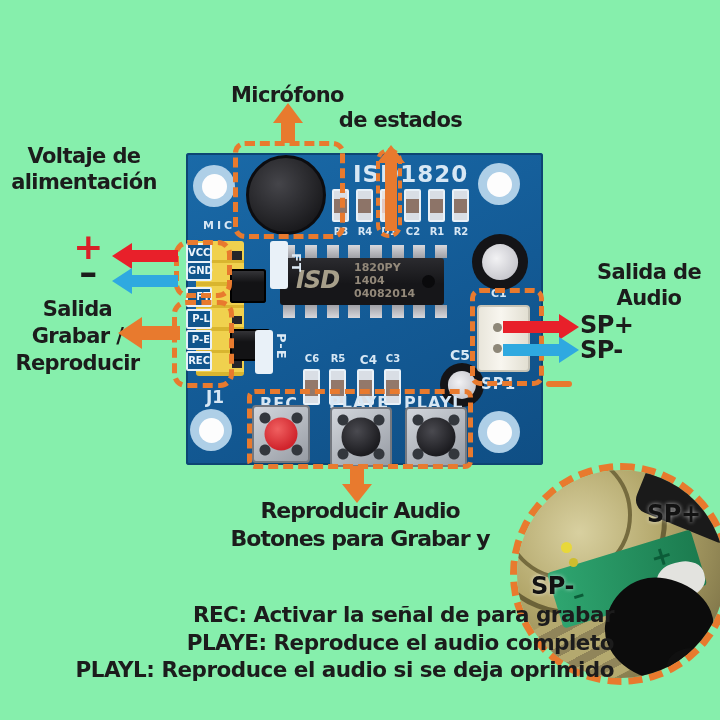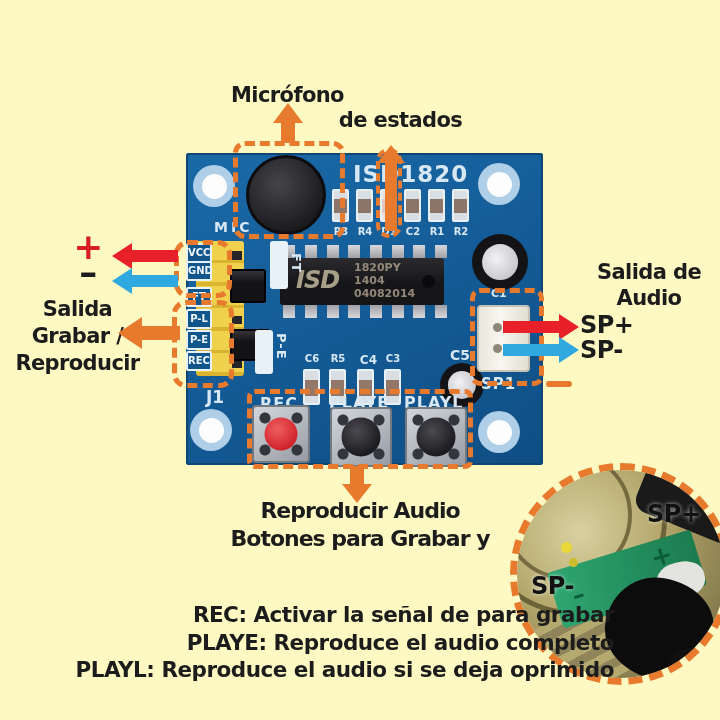--- a/index.html
+++ b/index.html
@@ -1,16 +1,16 @@
 <!DOCTYPE html>
 <html><head>
 <meta charset="utf-8">
 <style>
   html,body{margin:0;padding:0;background:#fff}
-  .canvas{position:relative;width:720px;height:720px;background:#fef9c3;overflow:hidden;
+  .canvas{position:relative;width:720px;height:720px;background:#86efac;overflow:hidden;
           font-family:"DejaVu Sans","Liberation Sans",sans-serif}
   .abs{position:absolute}
   
   .lbl{position:absolute;font-weight:bold;color:#1c1c1c;text-align:center;
        font-size:21px;line-height:26px;letter-spacing:-0.6px;white-space:nowrap}
   .red{color:#d92027}
   
   .dash{position:absolute;border:5px dashed #e87a2e;box-sizing:border-box;border-radius:12px}
   
   .arr{position:absolute}
@@ -22,21 +22,21 @@
   .hole{position:absolute;width:42px;height:42px;border-radius:50%;background:#aecfe7;
         display:flex;align-items:center;justify-content:center}
   .hole::after{content:"";width:25px;height:25px;border-radius:50%;background:#fdfdfd}
   .silk{position:absolute;color:#d7e7f4;font-weight:bold;white-space:nowrap}
   .smd{position:absolute;width:17px;height:33px;border:2px solid #e9f1f8;border-radius:2px;box-sizing:border-box;
        background:linear-gradient(180deg,#d9dee5 0 8px,#8d7468 8px 22px,#d9dee5 22px)}
   .smd.v{width:17px;height:36px;background:linear-gradient(180deg,#d9dee5 0 9px,#93786a 9px 25px,#d9dee5 25px)}
   .smd.led{background:linear-gradient(180deg,#e9e2de 0 8px,#e3c8c0 8px 22px,#e9e2de 22px)}
   .pinbox{position:absolute;left:0;width:26px;height:20px;border:2px solid #e9f1f8;border-radius:2px;
           box-sizing:border-box;background:#10558c;color:#eef5fb;font-size:10px;font-weight:bold;
-          text-align:center;line-height:16px}
+          text-align:right;line-height:16px}
   .vtext{position:absolute;writing-mode:vertical-rl;color:#dce9f4;font-weight:bold;font-size:13px;letter-spacing:1px}
   .jumper{position:absolute;background:linear-gradient(180deg,#3a3a3e,#131315 40%);border-radius:3px;
           box-shadow:inset 0 0 0 2px #000}
   .tact{position:absolute;border-radius:4px;border:2px solid #74787f;box-sizing:border-box;
         background:radial-gradient(circle at 11px 11px,#33373d 5px,rgba(0,0,0,0) 6px),
                    radial-gradient(circle at calc(100% - 11px) 11px,#33373d 5px,rgba(0,0,0,0) 6px),
                    radial-gradient(circle at 11px calc(100% - 11px),#33373d 5px,rgba(0,0,0,0) 6px),
                    radial-gradient(circle at calc(100% - 11px) calc(100% - 11px),#33373d 5px,rgba(0,0,0,0) 6px),
                    linear-gradient(145deg,#d2d6dc,#979ca4)}
   .cap{position:absolute;left:50%;top:50%;transform:translate(-50%,-50%);border-radius:50%}
@@ -58,20 +58,22 @@
 
 <div class="canvas">
 
   <div class="lbl" style="left:205px;top:82px;width:165px">Micrófono</div>
 
   <div class="lbl" style="left:318px;top:107px;width:165px">
     <div>de estados</div>
   </div>
 
   <div class="lbl" style="left:0;top:143px;width:168px">
+    <div>Voltaje de</div>
+    <div>alimentación</div>
   </div>
 
   <div class="lbl red" style="left:70px;top:230px;width:36px;font-size:36px;line-height:34px">+</div>
   <div class="lbl" style="left:70px;top:256px;width:36px;font-size:36px;line-height:34px">–</div>
 
   <div class="lbl" style="left:0;top:296px;width:155px;line-height:27px">
     <div>Salida</div>
     <div>Grabar /</div>
     <div>Reproducir</div>
   </div>
@@ -91,21 +93,21 @@
 
   <div class="pcb">
 
     <div class="hole" style="left:7px;top:12px"></div>
     <div class="hole" style="left:292px;top:10px"></div>
     <div class="hole" style="left:4px;top:256px"></div>
     <div class="hole" style="left:292px;top:258px"></div>
 
     <div class="abs" style="left:60px;top:2px;width:74px;height:74px;border-radius:50%;border:3px solid #0d0d10;
          background:radial-gradient(circle at 40% 35%,#45454a,#1a1a1d 75%)"></div>
-    <div class="silk" style="left:28px;top:66px;font-size:14px;letter-spacing:3px">MIC</div>
+    <div class="silk" style="left:17px;top:66px;font-size:11px;letter-spacing:3px">MIC</div>
 
     <div class="silk" style="left:167px;top:8px;font-size:23px;letter-spacing:1px">ISD1820</div>
 
     <div class="smd" style="left:146px;top:36px"></div>
     <div class="smd" style="left:170px;top:36px"></div>
     <div class="smd led" style="left:194px;top:36px"></div>
     <div class="smd" style="left:218px;top:36px"></div>
     <div class="smd" style="left:242px;top:36px"></div>
     <div class="smd" style="left:266px;top:36px"></div>
     <div class="silk" style="left:144px;top:73px;width:22px;font-size:10px;text-align:center">R3</div>

